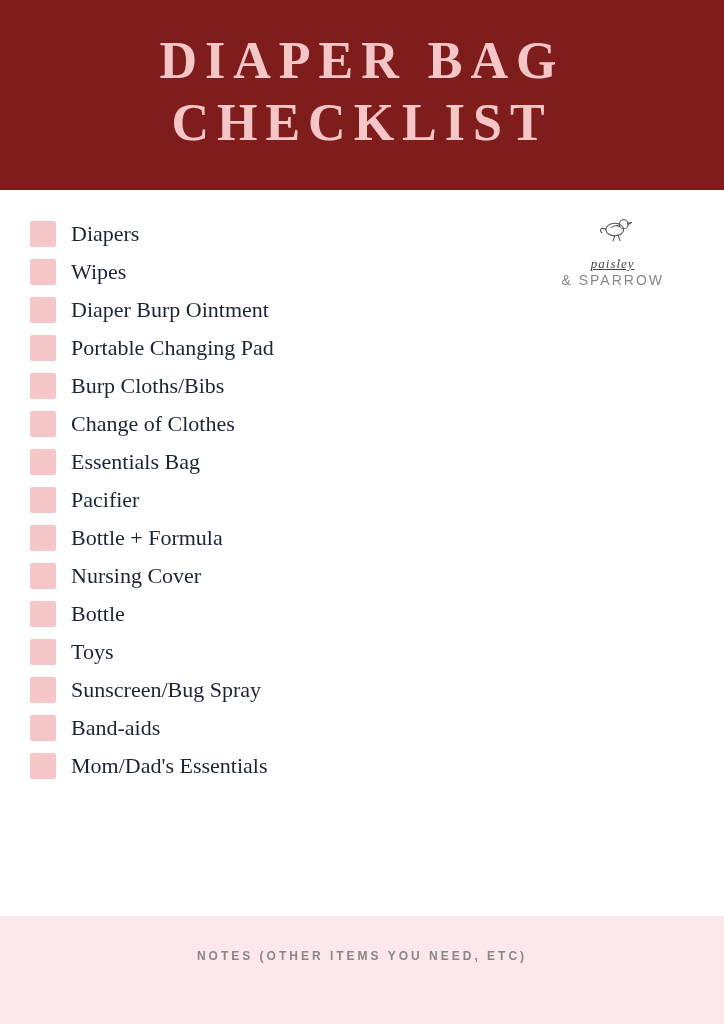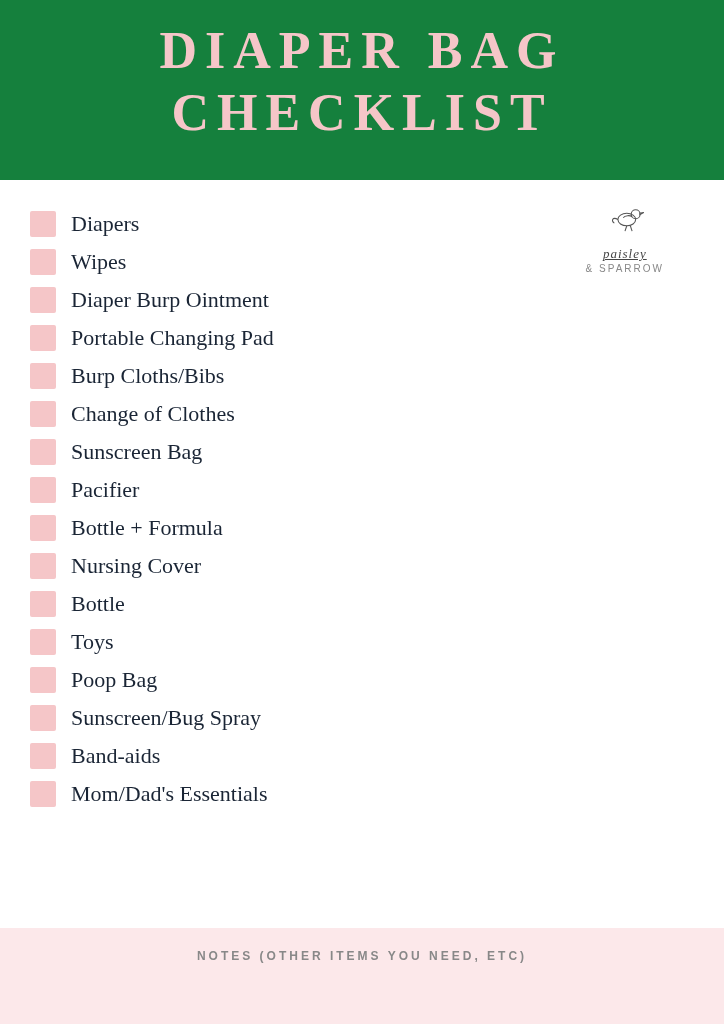--- a/index.html
+++ b/index.html
@@ -11,23 +11,23 @@
     body {
       width: 724px;
       min-height: 1024px;
       background: #ffffff;
       font-family: Georgia, 'Times New Roman', serif;
       display: flex;
       flex-direction: column;
     }
 
     .header {
-      background-color: #15803d;
+      background-color: #7f1d1d;
       width: 100%;
-      padding: 20px 20px 35px;
+      padding: 30px 20px 35px;
       text-align: center;
     }
 
     .header-title {
       color: #f5c6c8;
       font-size: 52px;
       font-weight: 700;
       letter-spacing: 8px;
       text-transform: uppercase;
       line-height: 1.2;
@@ -86,21 +86,21 @@
 
     .item-label {
       font-size: 22px;
       color: #1a2535;
       font-family: Georgia, 'Times New Roman', serif;
       font-weight: 400;
     }
 
     .notes-section {
       background-color: #fce8ea;
-      padding: 18px 20px 60px;
+      padding: 30px 20px 60px;
       margin-top: 10px;
       text-align: center;
     }
 
     .notes-label {
       font-size: 12px;
       color: #888;
       letter-spacing: 3px;
       text-transform: uppercase;
       font-family: 'Arial', sans-serif;
@@ -133,21 +133,21 @@
         <path d="M22 22 C16 18 14 24 18 26" stroke="#555" fill="none"></path>
 
         <path d="M28 20 C30 17 36 17 38 19" stroke="#555" fill="none"></path>
 
         <line x1="32" y1="29" x2="30" y2="35" stroke="#555"></line>
         <line x1="36" y1="29" x2="38" y2="35" stroke="#555"></line>
       </g>
     </svg>
     <span class="logo-text">
       <em style="font-style:italic; font-size:13px; font-family:'Palatino Linotype',Palatino,Georgia,serif; color:#444;text-decoration:underline;">paisley</em><br>
-      <span style="font-size:10px; letter-spacing:2px; color:#888; font-family:Arial,sans-serif;">&amp; SPARROW</span>
+      <span style="font-size:14px; letter-spacing:2px; color:#888; font-family:Arial,sans-serif;">&amp; SPARROW</span>
     </span>
   </div>
 
   <ul class="checklist" id="checklist-container">
   <li class="checklist-item">
         <div class="checkbox"></div>
         <span class="item-label">Diapers</span>
       </li>
       <li class="checklist-item">
         <div class="checkbox"></div>
@@ -164,45 +164,41 @@
       <li class="checklist-item">
         <div class="checkbox"></div>
         <span class="item-label">Burp Cloths/Bibs</span>
       </li>
       <li class="checklist-item">
         <div class="checkbox"></div>
         <span class="item-label">Change of Clothes</span>
       </li>
       <li class="checklist-item">
         <div class="checkbox"></div>
-        <span class="item-label">Sunscreen Bag</span>
+        <span class="item-label">Essentials Bag</span>
       </li>
       <li class="checklist-item">
         <div class="checkbox"></div>
         <span class="item-label">Pacifier</span>
       </li>
       <li class="checklist-item">
         <div class="checkbox"></div>
         <span class="item-label">Bottle + Formula</span>
       </li>
       <li class="checklist-item">
         <div class="checkbox"></div>
         <span class="item-label">Nursing Cover</span>
       </li>
       <li class="checklist-item">
         <div class="checkbox"></div>
         <span class="item-label">Bottle</span>
       </li>
       <li class="checklist-item">
         <div class="checkbox"></div>
         <span class="item-label">Toys</span>
-      </li>
-      <li class="checklist-item">
-        <div class="checkbox"></div>
-        <span class="item-label">Poop Bag</span>
       </li>
       <li class="checklist-item">
         <div class="checkbox"></div>
         <span class="item-label">Sunscreen/Bug Spray</span>
       </li>
       <li class="checklist-item">
         <div class="checkbox"></div>
         <span class="item-label">Band-aids</span>
       </li>
       <li class="checklist-item">

